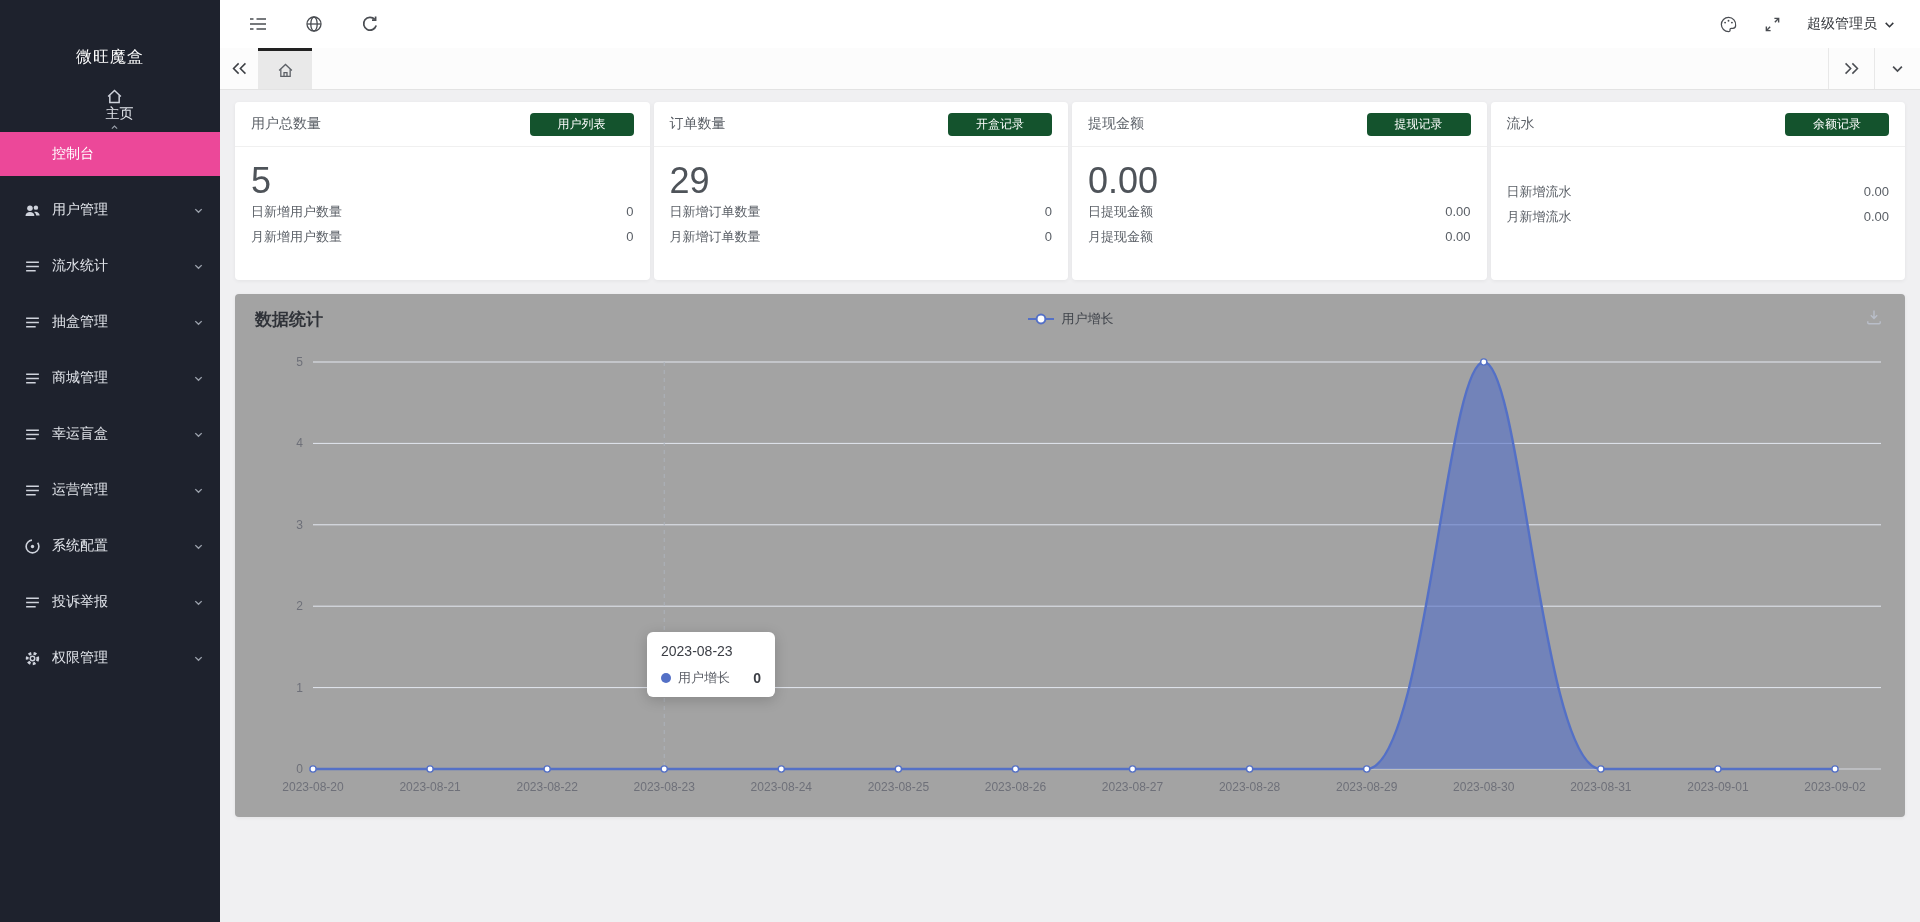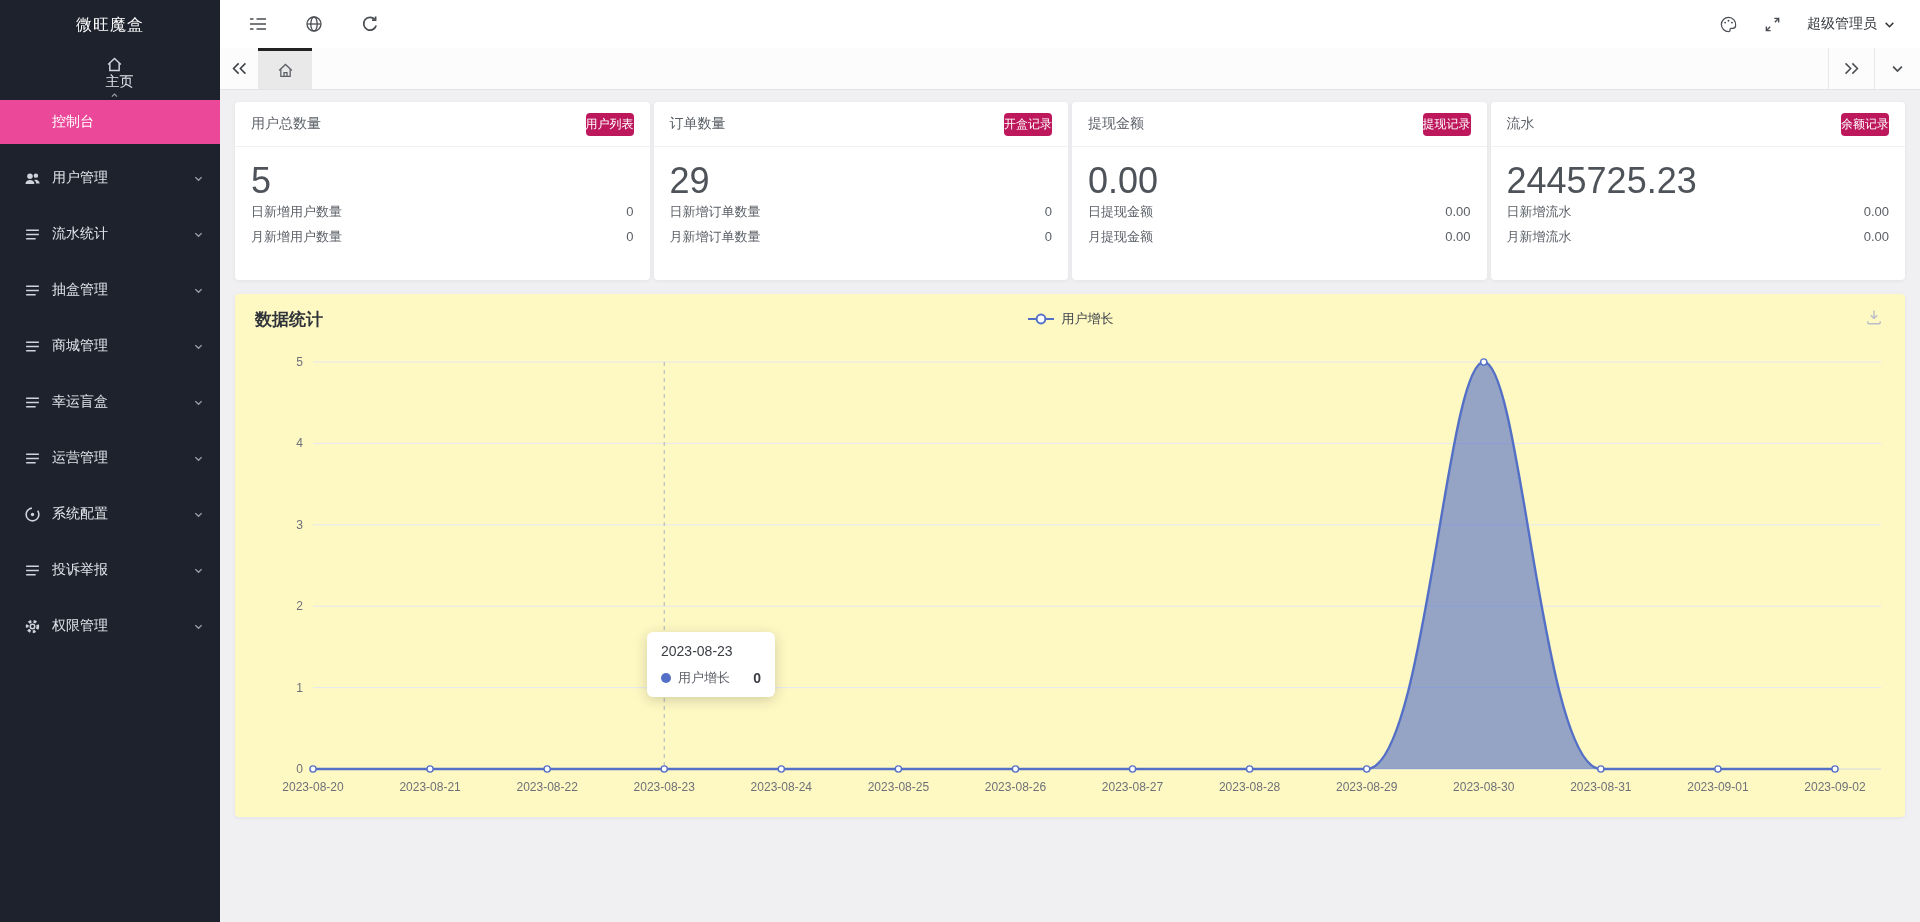--- a/index.html
+++ b/index.html
@@ -1,20 +1,20 @@
 <!DOCTYPE html>
 <html><head>
 <meta charset="utf-8">
 <style>
   * { margin:0; padding:0; box-sizing:border-box; }
   html,body { width:1920px; height:922px; overflow:hidden; font-family:"Liberation Sans","DejaVu Sans",sans-serif; background:#f0f0f2; }
 
   
   .sidebar { position:fixed; left:0; top:0; width:220px; height:922px; background:#1e222d; z-index:10; }
-  .logo { height:50px; line-height:50px; text-align:center; color:#ffffff; font-size:16px; letter-spacing:1px; }
+  .logo { height:50px; line-height:50px; text-align:center; color:#ffffff; font-size:16px; letter-spacing:1px;margin-top:32px; }
   .menu-item { height:44px; margin-top:12px; display:flex; align-items:center; padding:0 16px 0 24px; color:#e3e6ec; font-size:14px; cursor:pointer; }
   .menu > .menu-item:first-child { margin-top:6px;flex-direction:column; }
   .menu-item .mi-icon { width:17px; height:17px; color:#cfd3dc; flex:0 0 17px; }
   .menu-item .mi-label { flex:1; margin-left:11px; }
   .menu-item .chev { color:#9aa0ab; width:11px; height:11px; }
   .chev.up { transform:rotate(180deg); }
   .submenu { background:#171a22; }
   .submenu-item { height:44px; display:flex; align-items:center; padding-left:52px; color:#e8ebf0; font-size:14px; cursor:pointer; }
   .submenu-item.active { background:#ec4899; color:#fff; }
 
@@ -29,27 +29,27 @@
   .tab-nav { width:38px; display:flex; align-items:center; justify-content:center; color:#3c3f44; cursor:pointer; }
   .home-tab { width:54px; background:#e9e9e9; border-top:3px solid #222; display:flex; align-items:center; justify-content:center; color:#5c6066; cursor:pointer; }
   .tab-spacer { flex:1; }
   .tab-btn { width:46px; display:flex; align-items:center; justify-content:center; border-left:1px solid #e8e8e8; color:#4a4d52; cursor:pointer; }
 
   .content { padding:12px 15px 0 15px; height:832px; }
   .cards { display:flex; gap:4px; }
   .card { flex:1; height:178px; background:#fff; border-radius:4px; box-shadow:0 1px 4px rgba(0,0,0,.06); }
   .card-head { height:45px; padding:0 16px; display:flex; align-items:center; justify-content:space-between; border-bottom:1px solid #f0f0f0; }
   .card-title { font-size:14px; color:#5a5f66; }
-  .badge { background:#be185d; color:#fff; font-size:12px; padding:3px 0; border-radius:4px; cursor:pointer;font-family:Liberation Serif, serif; }
+  .badge { background:#14532d; color:#fff; font-size:12px; padding:3px 28px; border-radius:4px; cursor:pointer;font-family:Liberation Serif, serif; }
   .card-body { padding:16px 16px 0 16px; }
   .big-num { font-size:36px; line-height:36px; color:#4e5359; }
   .crow { display:flex; justify-content:space-between; font-size:13px; color:#5a5f66; line-height:25px;align-items:flex-end; }
   .crow:first-of-type { margin-top:16px; }
 
-  .chart-card { position:relative; margin-top:14px; width:1670px; height:523px; background:#fef9c3; border-radius:4px; box-shadow:0 1px 4px rgba(0,0,0,.06); }
+  .chart-card { position:relative; margin-top:14px; width:1670px; height:523px; background:#a3a3a3; border-radius:4px; box-shadow:0 1px 4px rgba(0,0,0,.06); }
   .chart-title { position:absolute; left:20px; top:14px; font-size:17px; font-weight:bold; color:#303339; }
   .legend { position:absolute; top:16px; left:0; right:0; display:flex; align-items:center; justify-content:center; gap:7px; cursor:pointer; }
   .legend-label { font-size:13px; color:#3f434a; }
   .dl-btn { position:absolute; right:22px; top:14px; color:#b9bec9; cursor:pointer; }
   #chart-svg { position:absolute; left:0; top:50px; }
 
   .tooltip { position:absolute; left:412px; top:338px; width:128px; background:#fff; border-radius:6px; box-shadow:0 3px 14px rgba(0,0,0,.18); padding:10px 14px; z-index:5; }
   .tt-date { font-size:14px; color:#3b3e45; line-height:18px; }
   .tt-row { margin-top:9px; display:flex; align-items:center; font-size:13px; color:#5b5e66; }
   .tt-dot { width:10px; height:10px; border-radius:50%; background:#4a62d0; margin-right:7px; flex:0 0 10px; }
@@ -310,21 +310,20 @@
             </div>
         </div>
       </div>
 
       <div class="card">
         <div class="card-head">
           <span class="card-title">流水</span>
           <span class="badge">余额记录</span>
         </div>
         <div class="card-body">
-          <div class="big-num">2445725.23</div>
           <div class="crow">
               <span>日新增流水</span>
               <span>0.00</span>
             </div>
           <div class="crow">
               <span>月新增流水</span>
               <span>0.00</span>
             </div>
         </div>
       </div>

